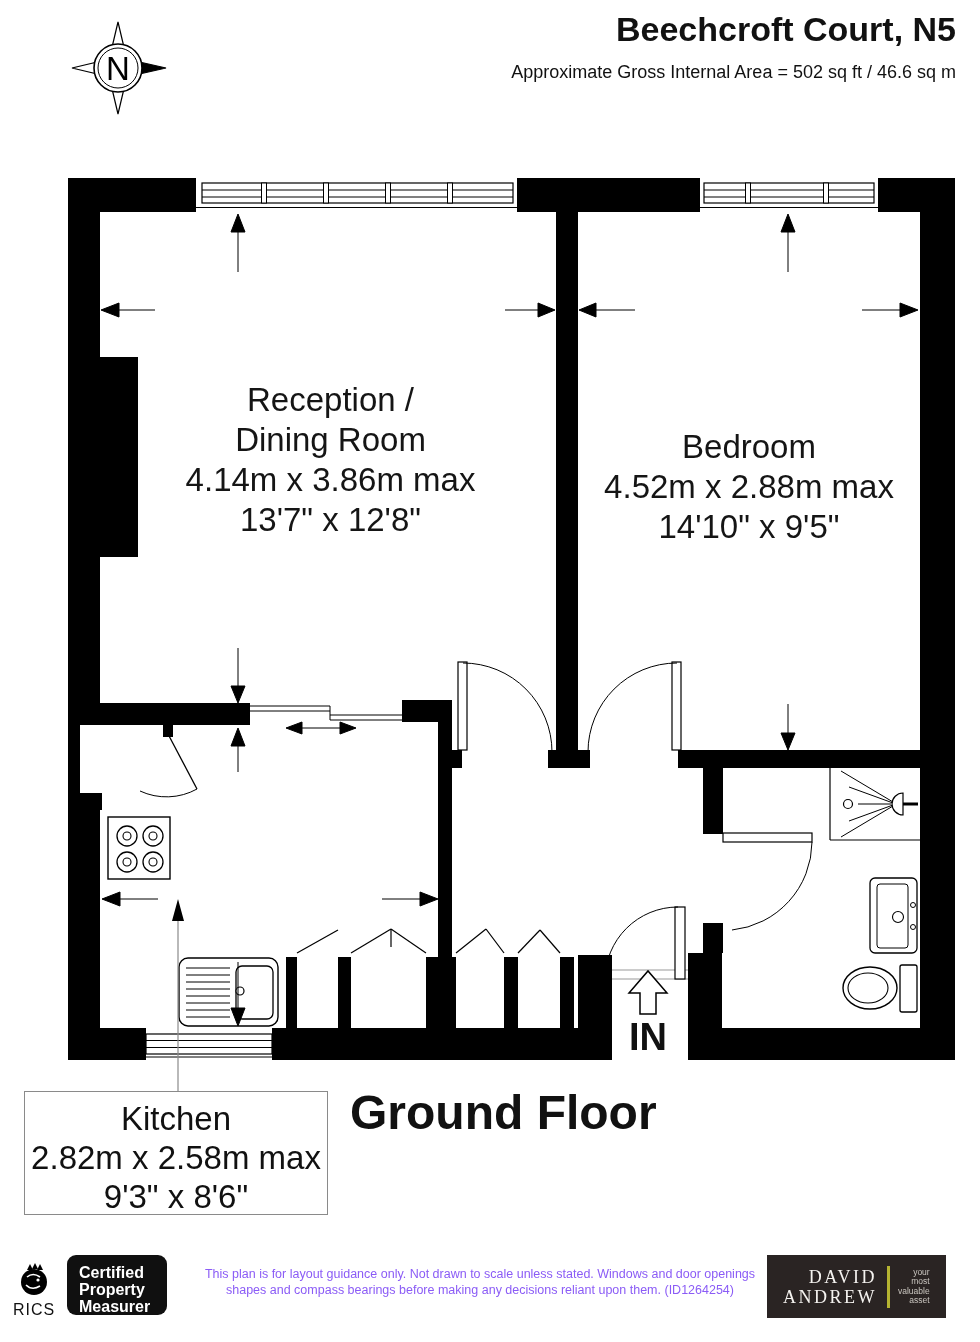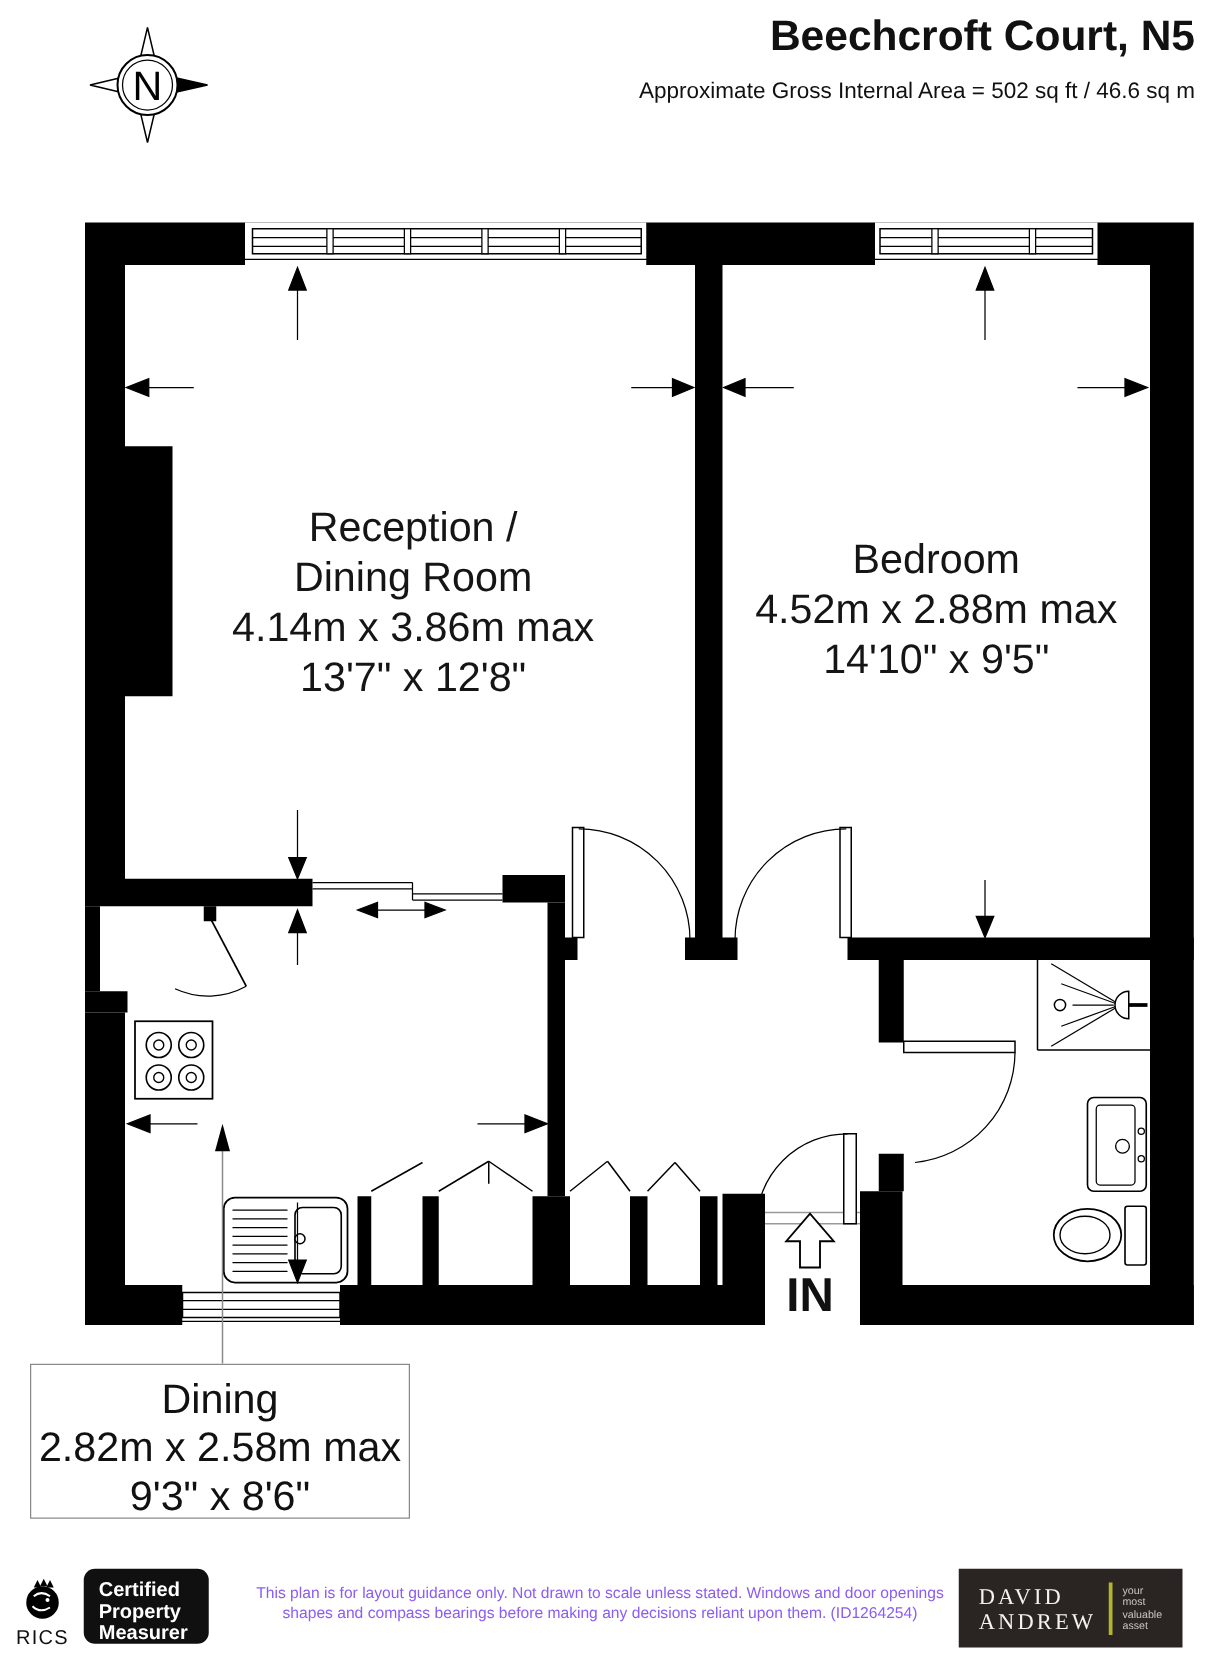--- a/index.html
+++ b/index.html
@@ -237,39 +237,40 @@
     <polygon points="10,58 48,49 48,67" fill="#fff" stroke="#000" stroke-width="1.2"></polygon>
     <polygon points="104,58 64,49 64,67" fill="#000" stroke="#000" stroke-width="1.2"></polygon>
     <circle cx="56" cy="58" r="24" fill="#fff" stroke="#000" stroke-width="1.6"></circle>
     <circle cx="56" cy="58" r="20" fill="#fff" stroke="#000" stroke-width="1"></circle>
     <text x="56" y="70" font-size="33" text-anchor="middle" fill="#000">N</text>
   </svg>
 
   <div class="title">Beechcroft Court, N5</div>
   <div class="subtitle">Approximate Gross Internal Area = 502 sq ft / 46.6 sq m</div>
 
-  <div class="room-label" style="left:158px;top:402px;width:345px;">
+  <div class="room-label" style="left:158px;top:380px;width:345px;">
     <div>Reception /</div>
     <div>Dining Room</div>
     <div>4.14m x 3.86m max</div>
     <div>13'7" x 12'8"</div>
   </div>
 
   <div class="room-label" style="left:570px;top:427px;width:358px;">
     <div>Bedroom</div>
     <div>4.52m x 2.88m max</div>
     <div>14'10" x 9'5"</div>
   </div>
 
   <div class="kitchen-box">
-    <div>Dining</div>
+    <div>Kitchen</div>
     <div>2.82m x 2.58m max</div>
     <div>9'3" x 8'6"</div>
   </div>
 
+  <div class="ground-floor">Ground Floor</div>
   <div class="in-label">IN</div>
 
   <div class="rics-wrap">
     <svg width="44" height="34" viewBox="0 0 44 34">
       <polygon points="15,8 18,2 21,8" fill="#000"></polygon>
       <polygon points="20,7 23,1 26,7" fill="#000"></polygon>
       <polygon points="25,8 28,2 31,8" fill="#000"></polygon>
       <circle cx="22" cy="20" r="13" fill="#000"></circle>
       <path d="M15,15 Q21,10 28,15" stroke="#fff" stroke-width="1.6" fill="none"></path>
       <path d="M14,23 Q20,29 28,24" stroke="#fff" stroke-width="1.6" fill="none"></path>
@@ -282,21 +283,21 @@
     <div>Certified</div>
     <div>Property</div>
     <div>Measurer</div>
   </div>
 
   <div class="disclaimer">
     <div>This plan is for layout guidance only. Not drawn to scale unless stated. Windows and door openings</div>
     <div>shapes and compass bearings before making any decisions reliant upon them. (ID1264254)</div>
   </div>
 
-  <div class="brand" style="background: rgb(42, 36, 35);">
+  <div class="brand" style="background: rgb(42, 36, 35); text-align: right;">
     <div class="brand-name">
       <div>DAVID</div>
       <div>ANDREW</div>
     </div>
     <div class="brand-bar" style="background: rgb(181, 180, 49);"></div>
     <div class="brand-tag">
       <div>your</div>
       <div>most</div>
       <div>valuable</div>
       <div>asset</div>

